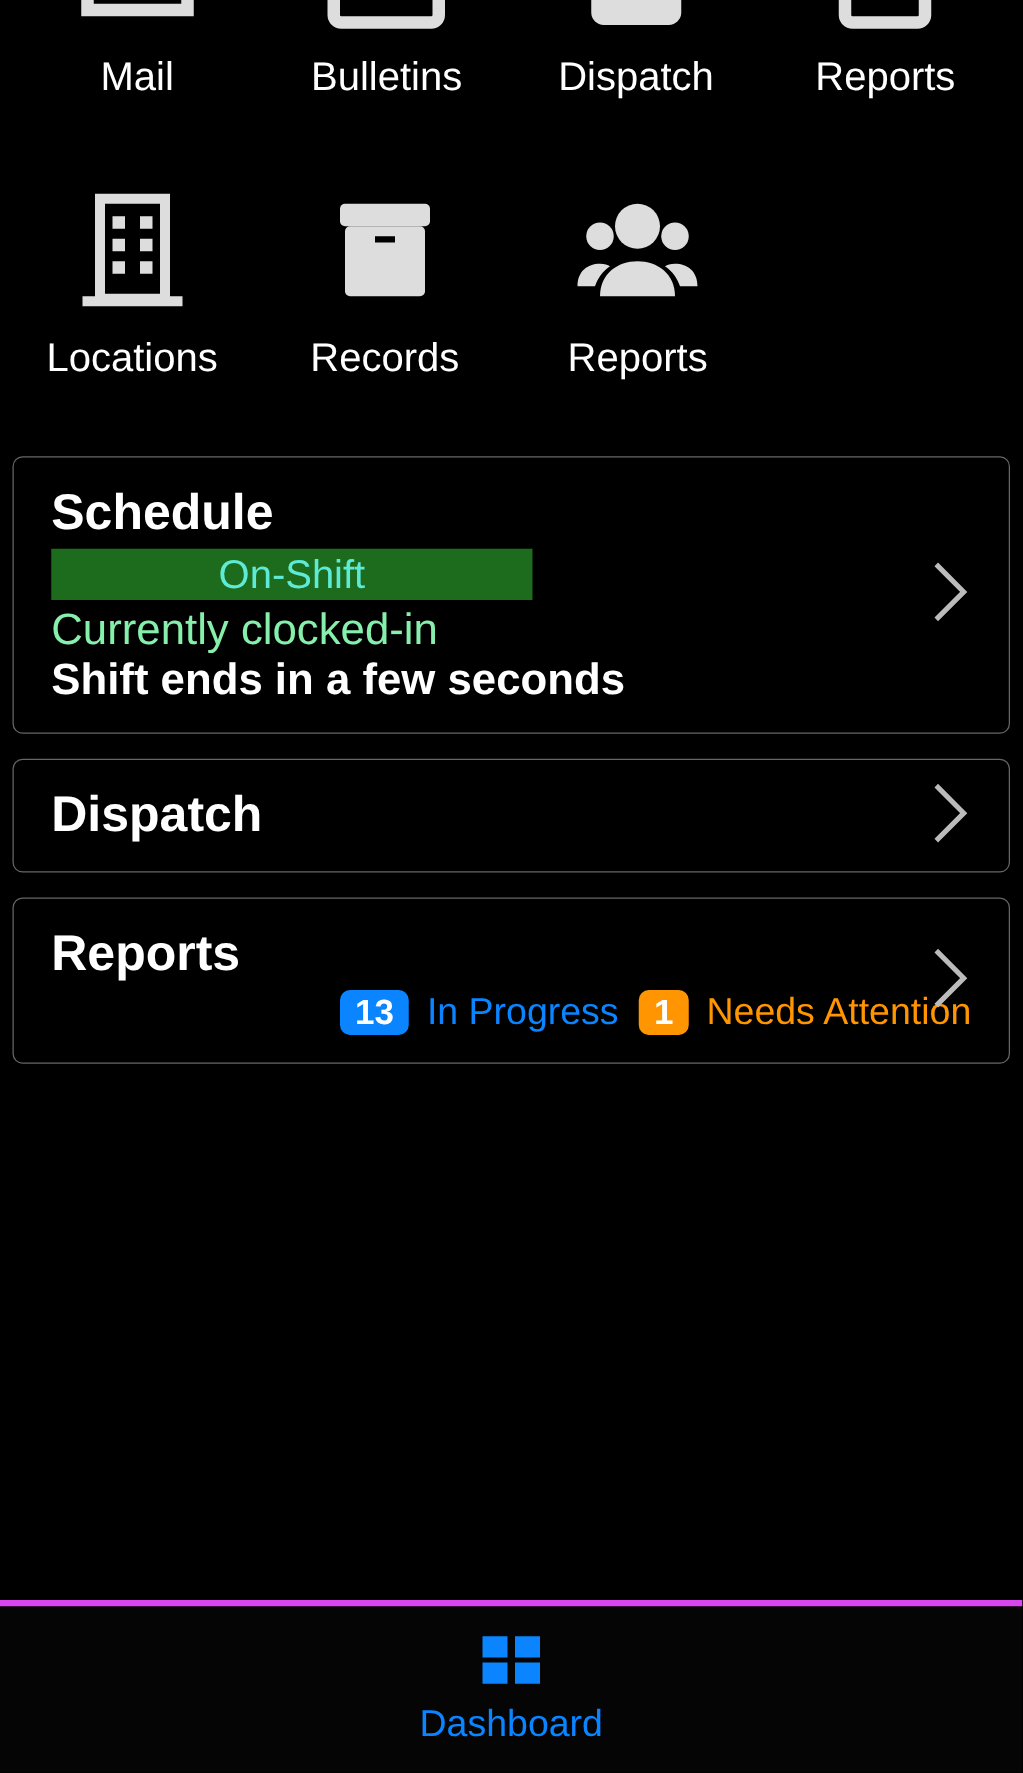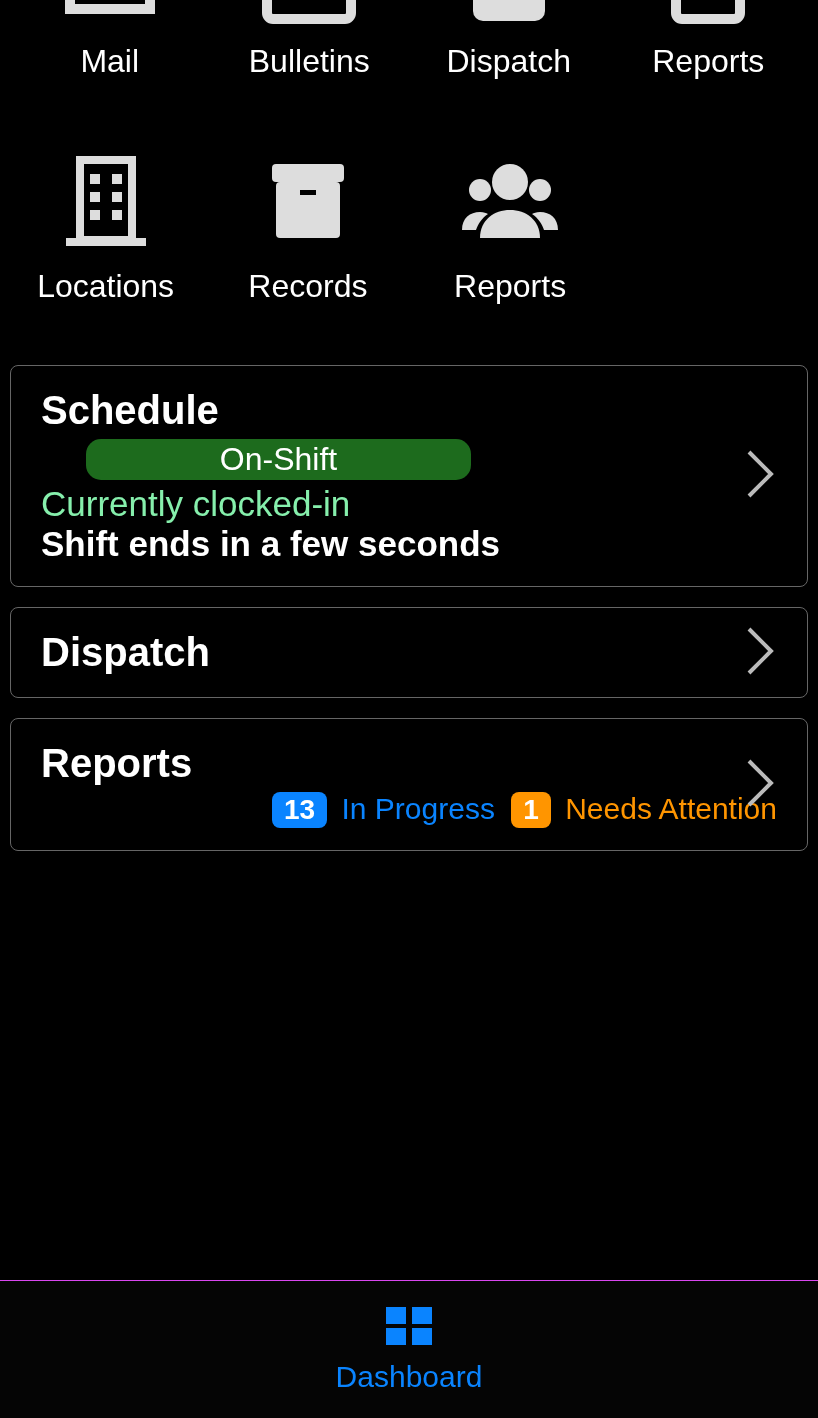--- a/index.html
+++ b/index.html
@@ -15,33 +15,33 @@
   .row1 { margin-top: -105px; }
   .row2 { margin-top: 40px; gap: 11px; }
 
   
   .cards { margin-top: 60px; padding: 0 10px; }
   .card { border: 1px solid #666; border-radius: 8px; margin-bottom: 20px; padding: 22px 30px; position: relative; cursor: pointer; }
   .card-title { font-size: 40px; font-weight: 700; color: #fff; }
   .chevron { position: absolute; right: 28px; top: 50%; transform: translateY(-50%); }
   .chevron svg { width: 36px; height: 56px; stroke: #bbb; fill: none; stroke-width: 4; }
 
-  .status-pill { display: inline-block; background: #1d6b1d; color: #ffffff; font-size: 32px; border-radius: 15px; padding: 2px 0; width: 385px; text-align: center; margin-top: 6px; margin-left: 45px; }
+  .status-pill { display: inline-block; background: #1d6b1d; color: #5eead4; font-size: 32px; border-radius: 0; padding: 2px 0; width: 385px; text-align: center; margin-top: 6px; }
   .status-line { color: #86efac; font-size: 35px; margin-top: 4px; }
   .sub-line { color: #fff; font-size: 35px; margin-top: 0; font-weight: bold; }
 
   .badges { margin-top: 6px; font-size: 30px; text-align: right; }
   .badge { display: inline-block; font-weight: 700; color: #fff; border-radius: 8px; padding: 2px 12px; font-size: 28px; }
   .badge.blue { background: #0a84ff; }
   .badge.orange { background: #ff9500; }
   .lbl.blue { color: #0a84ff; margin: 0 8px 0 6px; }
   .lbl.orange { color: #ff9500; margin-left: 6px; }
 
   
-  .nav { position: absolute; left: 0; right: 0; bottom: 0; height: 138px; border-top: 1px solid #d946ef; background: #050505; display: flex; }
+  .nav { position: absolute; left: 0; right: 0; bottom: 0; height: 138px; border-top: 5px solid #d946ef; background: #050505; display: flex; }
   .nav-item { flex: 1; display: flex; flex-direction: column; align-items: center; justify-content: center; gap: 6px; font-size: 30px; cursor: pointer; }
   .nav-item.active { color: #0a84ff; }
   .nav-item.inactive { color: #ddd; }
   .nav-item svg { width: 54px; height: 42px; }
 </style>
 </head>
 <body>
 
 <div class="tiles row1">
   <div class="tile">

